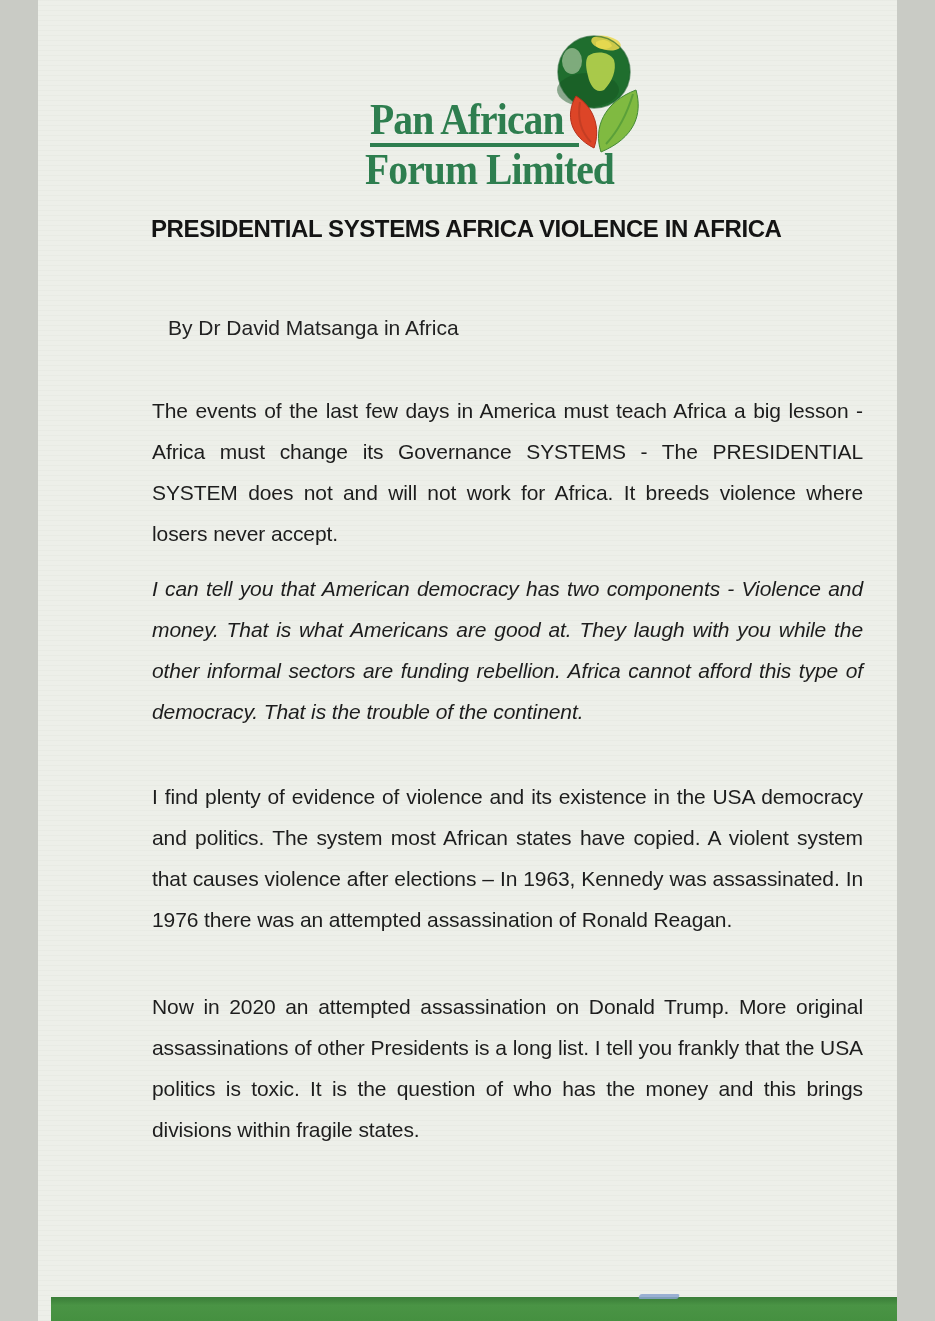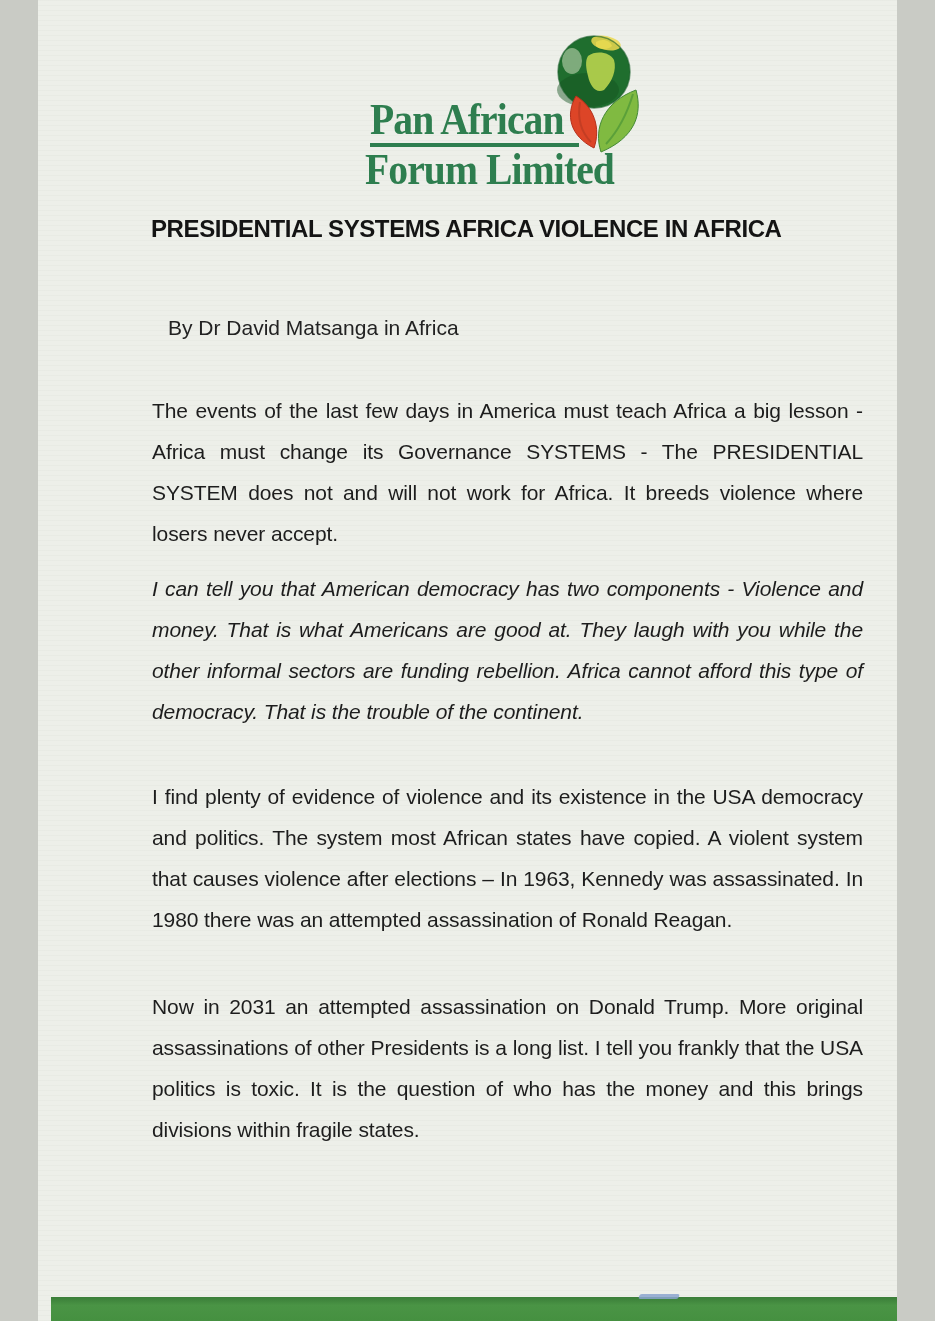--- a/index.html
+++ b/index.html
@@ -120,19 +120,19 @@
       <path d="M37,72 C34,90 39,103 48,112" fill="none" stroke="#b93a22" stroke-width="2" opacity="0.7"></path>
     </g>
   </svg>
 
   <h1 class="title">PRESIDENTIAL SYSTEMS AFRICA VIOLENCE IN AFRICA</h1>
 
   <p class="byline">By Dr David Matsanga in Africa</p>
 
   <p class="body-para p1">The events of the last few days in America must teach Africa a big lesson - Africa must change its Governance SYSTEMS - The PRESIDENTIAL SYSTEM does not and will not work for Africa. It breeds violence where losers never accept.</p>
   <p class="body-para p2">I can tell you that American democracy has two components - Violence and money. That is what Americans are good at. They laugh with you while the other informal sectors are funding rebellion. Africa cannot afford this type of democracy. That is the trouble of the continent.</p>
-  <p class="body-para p3">I find plenty of evidence of violence and its existence in the USA democracy and politics. The system most African states have copied. A violent system that causes violence after elections – In 1963, Kennedy was assassinated. In 1980 there was an attempted assassination of Ronald Reagan.</p>
-  <p class="body-para p4">Now in 2031 an attempted assassination on Donald Trump. More original assassinations of other Presidents is a long list. I tell you frankly that the USA politics is toxic. It is the question of who has the money and this brings divisions within fragile states.</p>
+  <p class="body-para p3">I find plenty of evidence of violence and its existence in the USA democracy and politics. The system most African states have copied. A violent system that causes violence after elections – In 1963, Kennedy was assassinated. In 1976 there was an attempted assassination of Ronald Reagan.</p>
+  <p class="body-para p4">Now in 2020 an attempted assassination on Donald Trump. More original assassinations of other Presidents is a long list. I tell you frankly that the USA politics is toxic. It is the question of who has the money and this brings divisions within fragile states.</p>
 
   <div class="footer-bar"></div>
   <div class="scan-artifact"></div>
 
 </div>
 
 </body></html>

